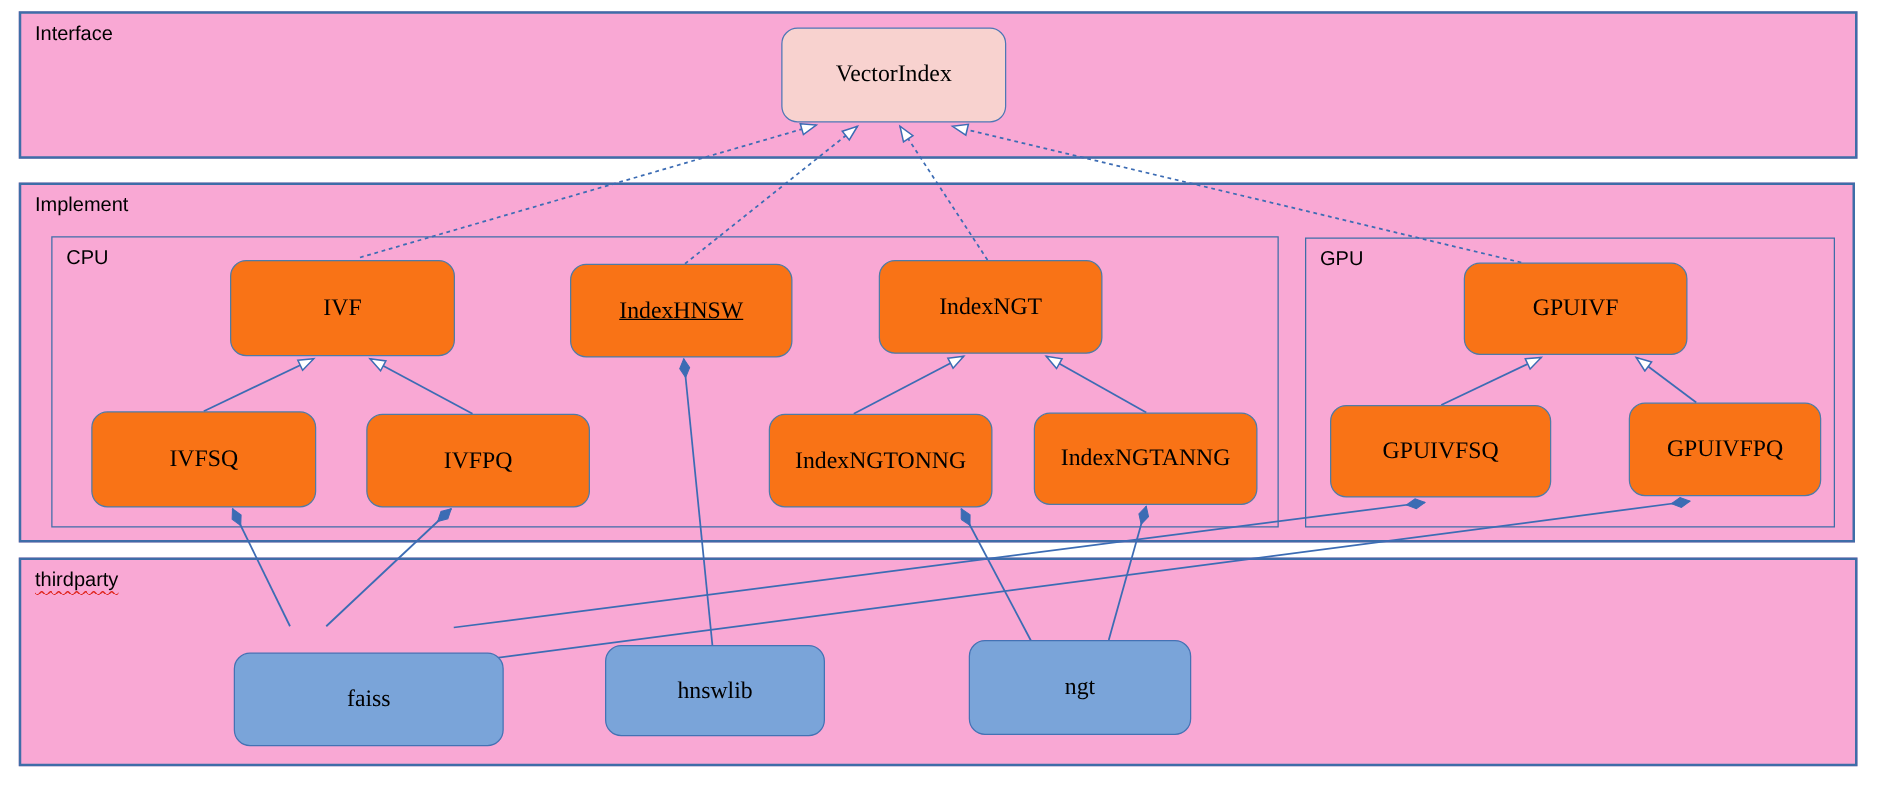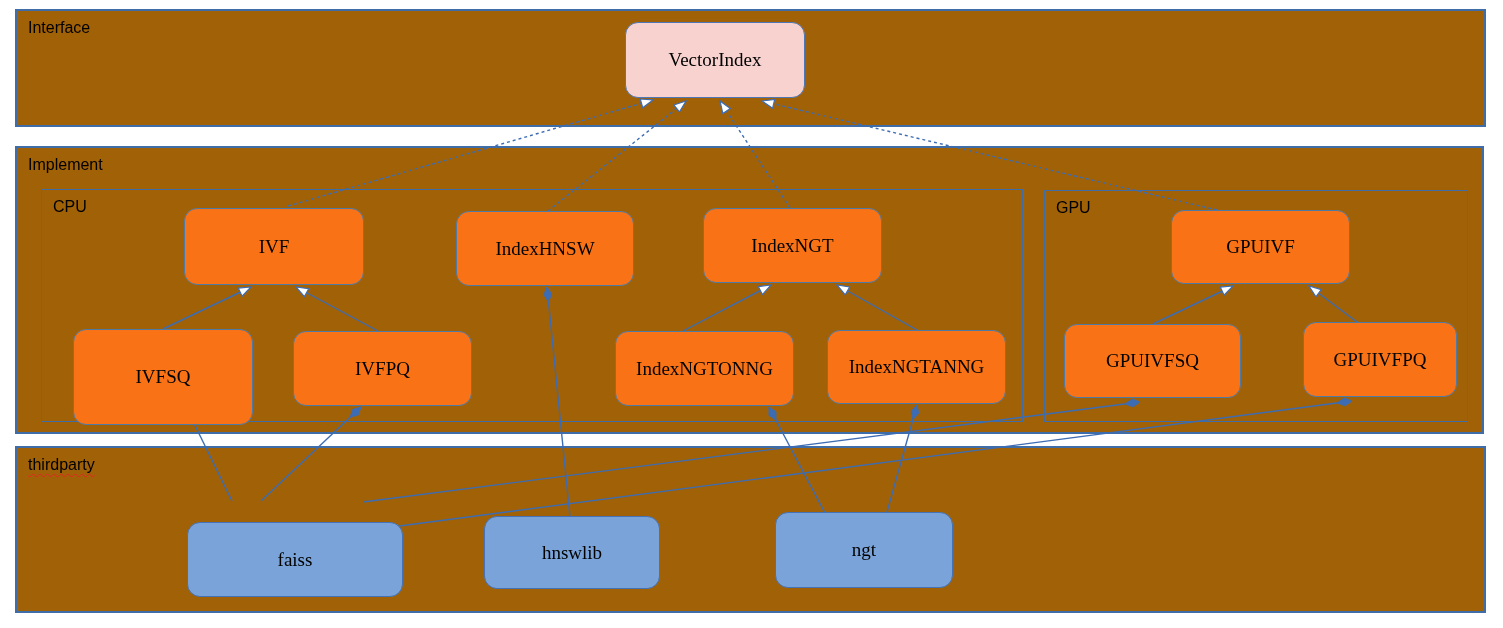--- a/index.html
+++ b/index.html
@@ -12,21 +12,21 @@
     width: 1503px;
     height: 628px;
     background: #ffffff;
     overflow: hidden;
     font-family: "Liberation Sans", sans-serif;
   }
 
   
   .container {
     position: absolute;
-    background: #a16207;
+    background: #f9a8d4;
     border: 2px solid #3e6da8;
     box-sizing: border-box;
   }
   .container.sub {
     border-width: 1.5px;
     background: transparent;
   }
   .clabel {
     position: absolute;
     top: 8px;
@@ -77,23 +77,23 @@
     color: #000000;
     z-index: 10;
     text-align: center;
   }
   .node.pink  { background: #f8d2cf; border-color: #4d77b5; margin-left: 20px; }
   .node.green { background: #f97316; border-color: #4e7ba6; }
   .node.blue  { background: #7aa4d9; border-color: #4472b4; }
 
   #n-vectorindex  { left: 605px;  top: 22px;  width: 180px; height: 76px; }
   #n-ivf          { left: 184px;  top: 208px; width: 180px; height: 77px; }
-  #n-indexhnsw    { left: 456px;  top: 211px; width: 178px; height: 75px; }
+  #n-indexhnsw    { left: 456px;  top: 211px; width: 178px; height: 75px; text-decoration: underline; }
   #n-indexngt     { left: 703px;  top: 208px; width: 179px; height: 75px; }
-  #n-ivfsq        { left: 73px;   top: 329px; width: 180px; height: 96px; }
+  #n-ivfsq        { left: 73px;   top: 329px; width: 180px; height: 77px; }
   #n-ivfpq        { left: 293px;  top: 331px; width: 179px; height: 75px; }
   #n-indexngtonng { left: 615px;  top: 331px; width: 179px; height: 75px; }
   #n-indexngtanng { left: 827px;  top: 330px; width: 179px; height: 74px; }
   #n-gpuivf       { left: 1171px; top: 210px; width: 179px; height: 74px; }
   #n-gpuivfsq     { left: 1064px; top: 324px; width: 177px; height: 74px; }
   #n-gpuivfpq     { left: 1268px; top: 322px; width: 154px; height: 75px; margin-left: 35px; }
   #n-faiss        { left: 187px;  top: 522px; width: 216px; height: 75px; font-family: Liberation Serif, serif; }
   #n-hnswlib      { left: 484px;  top: 516px; width: 176px; height: 73px; text-align: center; }
   #n-ngt          { left: 775px;  top: 512px; width: 178px; height: 76px; }
 </style>

